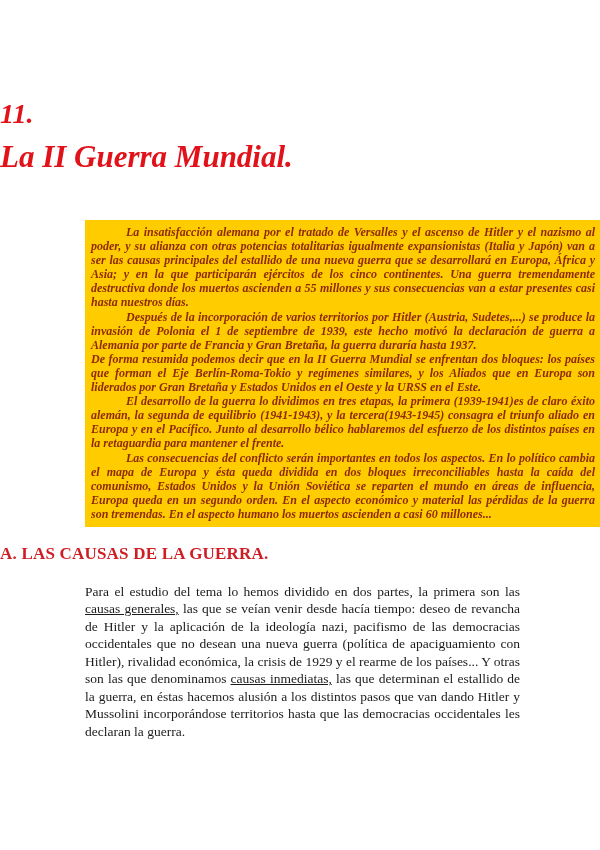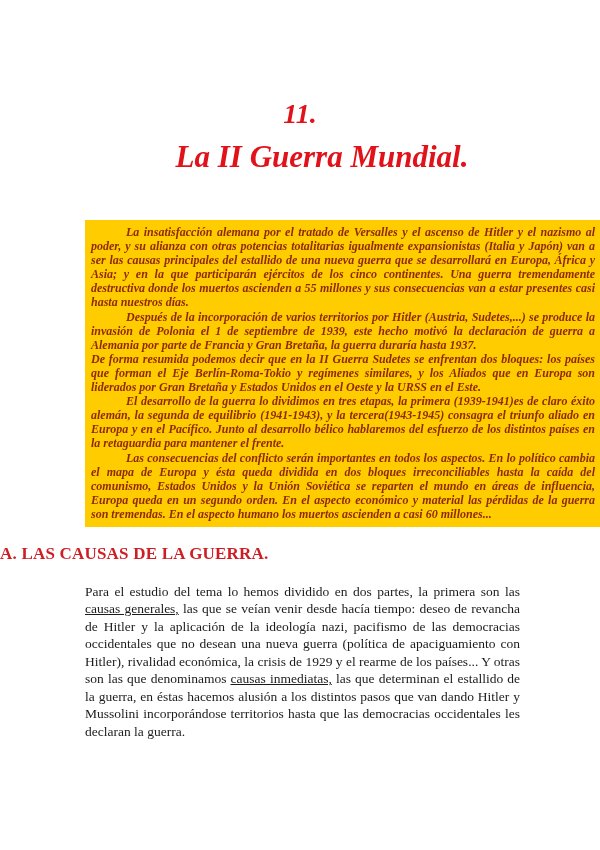--- a/index.html
+++ b/index.html
@@ -13,25 +13,25 @@
   html,body{margin:0;padding:0;}
   body{
     width:600px;height:850px;background:var(--page-bg);
     font-family:"Liberation Serif", serif;
     -webkit-font-smoothing:antialiased;
   }
   .page{
     position:relative;width:600px;height:850px;overflow:hidden;background:var(--page-bg);
   }
   .title-block{
-    padding-top:94px;text-align:center;
+    padding-top:94px;
     color:var(--title-red);font-weight:bold;font-style:italic;
   }
   .chapter-number{font-size:28px;line-height:40px;}
-  .chapter-title{font-size:31px;line-height:46px;padding-left:44px;}
+  .chapter-title{font-size:31px;line-height:46px;}
   .summary-box{
     margin:40px 0 0 85px;width:519px;box-sizing:border-box;
     background:var(--box-bg);
     padding:5px 9px 6px 6px;
   }
   .summary-box p{
     margin:0;
     color:var(--box-text);
     font-style:italic;font-weight:bold;
     font-size:12px;line-height:14.1px;
@@ -57,21 +57,21 @@
 <div class="page">
 
   <div class="title-block">
     <div class="chapter-number">11.</div>
     <div class="chapter-title">La II Guerra Mundial.</div>
   </div>
 
   <div class="summary-box">
     <p class="indent">La insatisfacción alemana por el tratado de Versalles y el ascenso de Hitler y el nazismo al poder, y su alianza con otras potencias totalitarias igualmente expansionistas (Italia y Japón) van a ser las causas principales del estallido de una nueva guerra que se desarrollará en Europa, África y Asia; y en la que participarán ejércitos de los cinco continentes. Una guerra tremendamente destructiva donde los muertos ascienden a 55 millones y sus consecuencias van a estar presentes casi hasta nuestros días.</p>
     <p class="indent">Después de la incorporación de varios territorios por Hitler (Austria, Sudetes,...) se produce la invasión de Polonia el 1 de septiembre de 1939, este hecho motivó la declaración de guerra a Alemania por parte de Francia y Gran Bretaña, la guerra duraría hasta 1937.</p>
-    <p>De forma resumida podemos decir que en la II Guerra Sudetes se enfrentan dos bloques: los países que forman el Eje Berlín-Roma-Tokio y regímenes similares, y los Aliados que en Europa son liderados por Gran Bretaña y Estados Unidos en el Oeste y la URSS en el Este.</p>
+    <p>De forma resumida podemos decir que en la II Guerra Mundial se enfrentan dos bloques: los países que forman el Eje Berlín-Roma-Tokio y regímenes similares, y los Aliados que en Europa son liderados por Gran Bretaña y Estados Unidos en el Oeste y la URSS en el Este.</p>
     <p class="indent">El desarrollo de la guerra lo dividimos en tres etapas, la primera (1939-1941)es de claro éxito alemán, la segunda de equilibrio (1941-1943), y la tercera(1943-1945) consagra el triunfo aliado en Europa y en el Pacífico. Junto al desarrollo bélico hablaremos del esfuerzo de los distintos países en la retaguardia para mantener el frente.</p>
     <p class="indent">Las consecuencias del conflicto serán importantes en todos los aspectos. En lo político cambia el mapa de Europa y ésta queda dividida en dos bloques irreconciliables hasta la caída del comunismo, Estados Unidos y la Unión Soviética se reparten el mundo en áreas de influencia, Europa queda en un segundo orden. En el aspecto económico y material las pérdidas de la guerra son tremendas. En el aspecto humano los muertos ascienden a casi 60 millones...</p>
   </div>
 
   <h2 class="section-heading">A. LAS CAUSAS DE LA GUERRA.</h2>
 
   <p class="body-para"><span>Para el estudio del tema lo hemos dividido en dos partes, la primera son las </span><span class="u">causas generales,</span><span> las que se veían venir desde hacía tiempo: deseo de revancha de Hitler y la aplicación de la ideología nazi, pacifismo de las democracias occidentales que no desean una nueva guerra (política de apaciguamiento con Hitler), rivalidad económica, la crisis de 1929 y el rearme de los países... Y otras son las que denominamos </span><span class="u">causas inmediatas,</span><span> las que determinan el estallido de la guerra, en éstas hacemos alusión a los distintos pasos que van dando Hitler y Mussolini incorporándose territorios hasta que las democracias occidentales les declaran la guerra.</span></p>
 
 </div>
 

